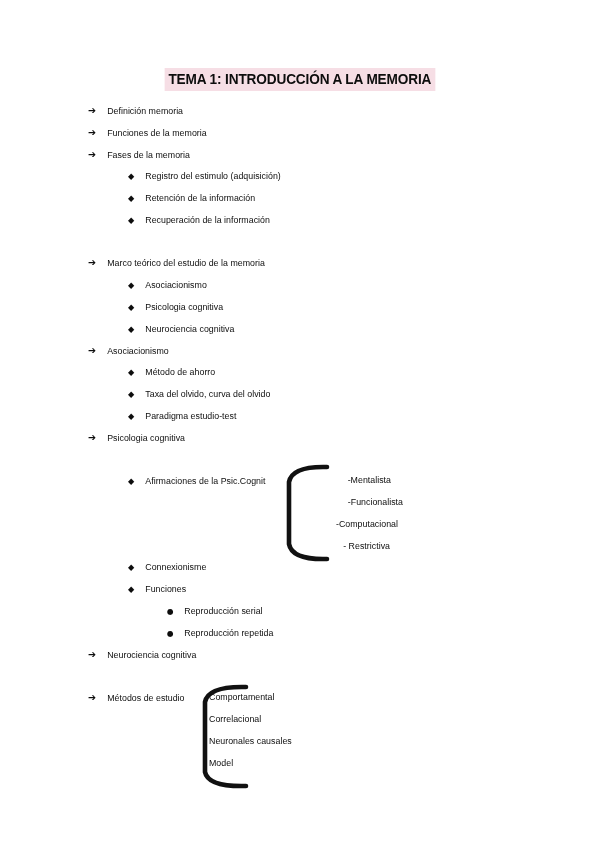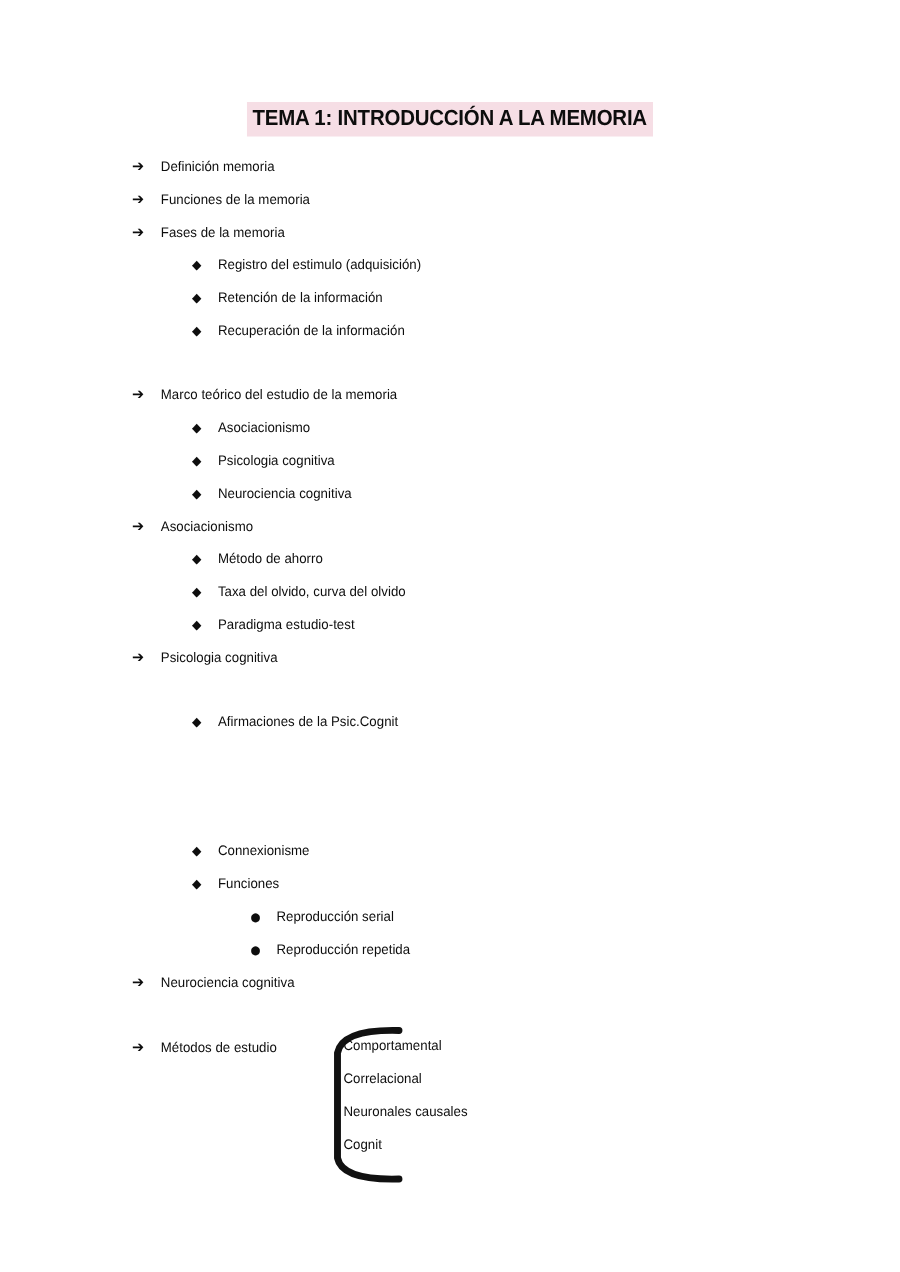--- a/index.html
+++ b/index.html
@@ -194,24 +194,33 @@
   </div>
 
   <div class="row lv1" style="top:649px">
     <span class="bullet">➔</span><span class="txt">Neurociencia cognitiva</span>
   </div>
 
   <div class="row lv1" style="top:692px">
     <span class="bullet">➔</span><span class="txt">Métodos de estudio</span>
   </div>
 
-
-  <div class="bracket-group" style="left:220px; top:682px; width:160px; height:110px">
+  <div class="bracket-group" style="left:283px; top:462px; width:120px; height:102px">
+    <svg class="bracket" width="120" height="102" viewBox="0 0 120 102">
+      <path d="M 44 5 Q 9 4 6 20 L 6 82 Q 9 98 44 97" fill="none" stroke="#111111" stroke-width="4.6" stroke-linecap="round" stroke-linejoin="round"></path>
+    </svg>
+    <div class="bracket-item ralign" style="left:0; top:12px; width:108px">-Mentalista</div>
+    <div class="bracket-item ralign" style="left:0; top:34px; width:120px">-Funcionalista</div>
+    <div class="bracket-item ralign" style="left:0; top:56px; width:115px">-Computacional</div>
+    <div class="bracket-item ralign" style="left:0; top:78px; width:107px">- Restrictiva</div>
+  </div>
+
+  <div class="bracket-group" style="left:200px; top:682px; width:160px; height:110px">
     <svg class="bracket" width="60" height="110" viewBox="0 0 60 110">
       <path d="M 46 5 Q 8 4 5 20 L 5 90 Q 8 105 46 104" fill="none" stroke="#111111" stroke-width="4.6" stroke-linecap="round" stroke-linejoin="round"></path>
     </svg>
     <div class="bracket-item" style="left:9px; top:9px">Comportamental</div>
     <div class="bracket-item" style="left:9px; top:31px">Correlacional</div>
     <div class="bracket-item" style="left:9px; top:53px">Neuronales causales</div>
-    <div class="bracket-item" style="left:9px; top:75px">Cognit</div>
+    <div class="bracket-item" style="left:9px; top:75px">Model</div>
   </div>
 
 </div>
 
 </body></html>

